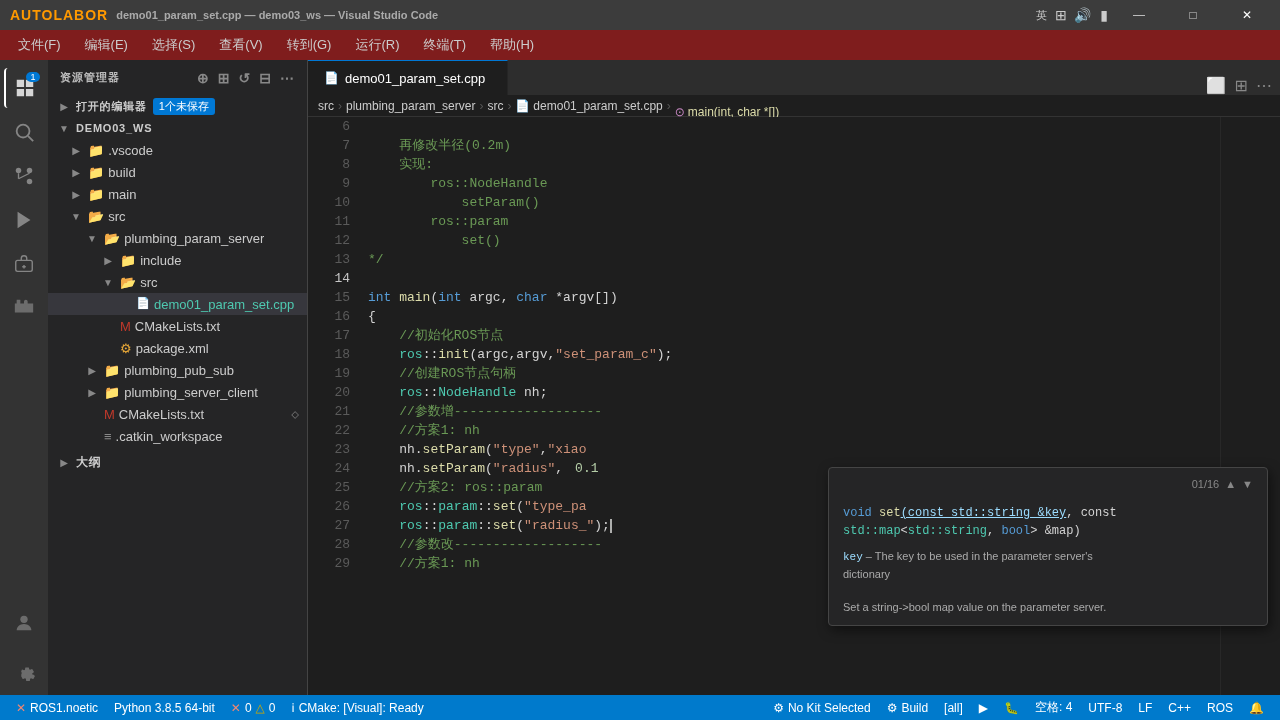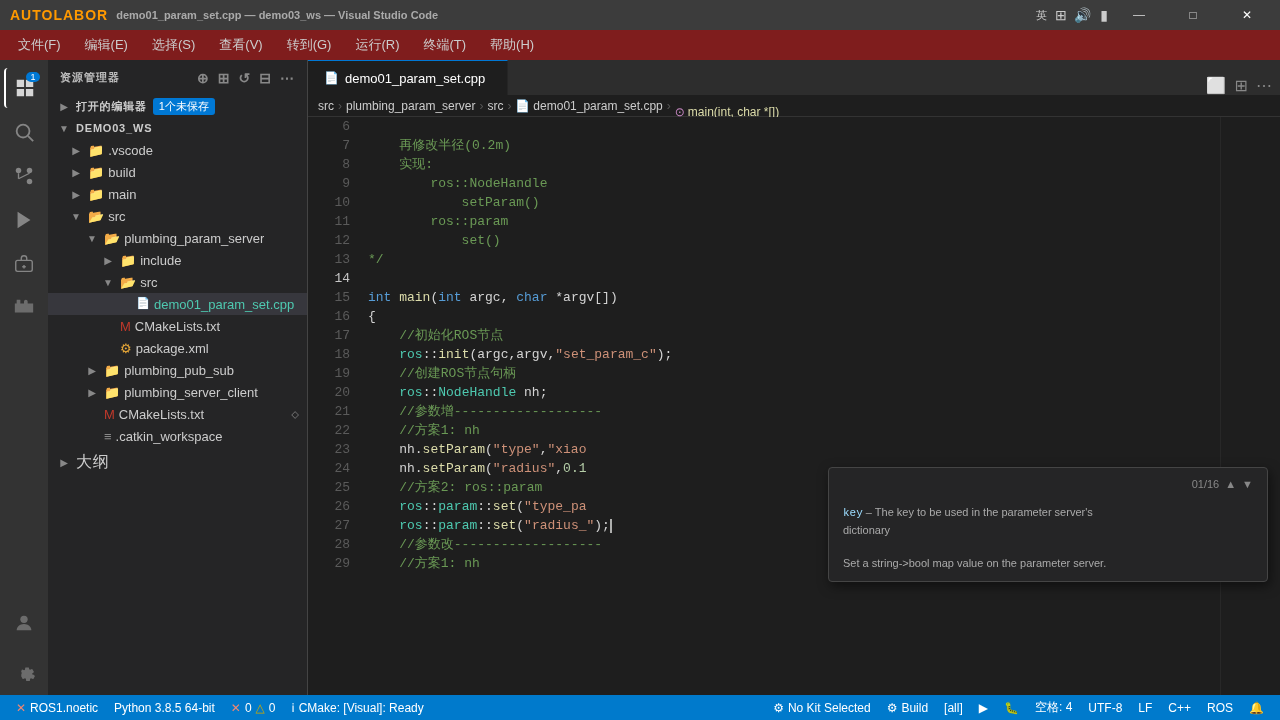--- a/index.html
+++ b/index.html
@@ -131,21 +131,21 @@
     }
     #code-content {
       flex: 1; font-family: 'Courier New', monospace; font-size: 13px; line-height: 19px;
       padding: 0 10px; overflow: hidden; white-space: pre; color: #d4d4d4;
     }
     .kw { color: #569cd6; }
     .type { color: #4ec9b0; }
     .str { color: #ce9178; }
     .cmt { color: #6a9955; }
     .fn { color: #dcdcaa; }
-    .num { color: #b5cea8; }
+    .num { color: #b5cea8; margin-left: 12px; }
     .ns { color: #4ec9b0; }
 
     
     #intellisense {
       position: absolute;
       top: 350px;
       left: 520px;
       background: #252526;
       border: 1px solid #454545;
       border-radius: 4px;
@@ -374,21 +374,21 @@
     </div>
 
     <div class="tree-item indent-2">
       <span class="tree-icon"></span>
       <span style="margin-right:4px;color:#888;">≡</span>
       <span class="tree-label">.catkin_workspace</span>
     </div>
 
     <div class="tree-item" style="margin-top:4px;">
       <span class="tree-icon">▶</span>
-      <span class="tree-label" style="font-weight:normal;text-transform:uppercase;font-size:16px;letter-spacing:0.8px;">大纲</span>
+      <span class="tree-label" style="font-weight:bold;text-transform:uppercase;font-size:12px;letter-spacing:0.8px;">大纲</span>
     </div>
   </div>
 
   <div id="editor-area">
 
     <div id="tabs">
       <div class="tab active">
         <span class="tab-icon">📄</span>
         <span>demo01_param_set.cpp</span>
         <span class="tab-modified" style="margin-left:8px;"></span>
@@ -472,20 +472,26 @@
     <span class="cmt">//方案1: nh</span>
 
 </div>
 
       <div id="intellisense">
         <div class="nav">
           <span>01/16</span>
           <span style="cursor:pointer;">▲</span>
           <span style="cursor:pointer;">▼</span>
         </div>
+        <div class="sig">
+          <span class="kw2">void</span>
+          <span> </span>
+          <span style="color:#dcdcaa;">set</span><span style="text-decoration:underline;color:#9cdcfe;">(const std::string &amp;key</span>, const
+          <span class="type2">std::map</span>&lt;<span class="type2">std::string</span>, <span class="kw2">bool</span>&gt; &amp;map)
+        </div>
         <div class="desc">
           <span class="bold">key</span> – The key to be used in the parameter server's<br>
           dictionary<br><br>
           <span>Set a string-&gt;bool map value on the parameter server.</span>
         </div>
       </div>
 
       <div id="minimap" style="width:60px;background:#1e1e1e;border-left:1px solid #333;opacity:0.5;">
       </div>
     </div>

